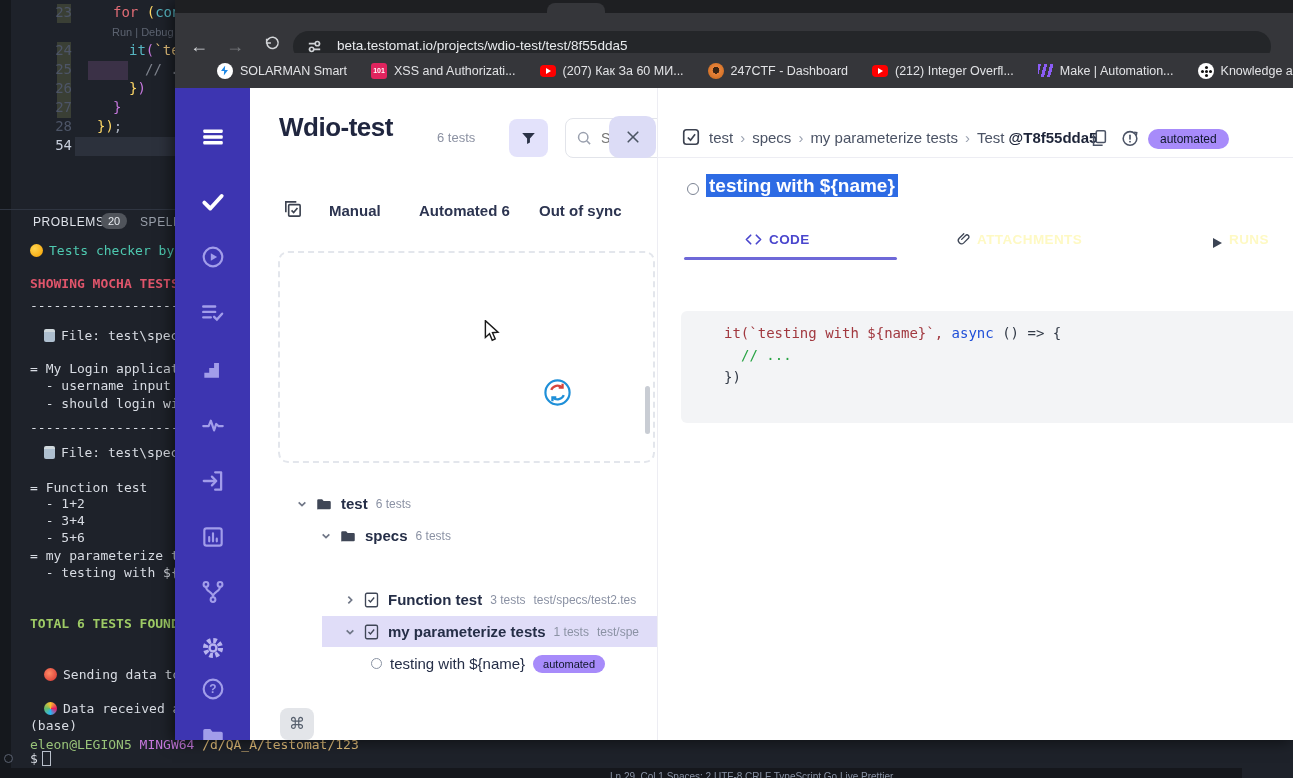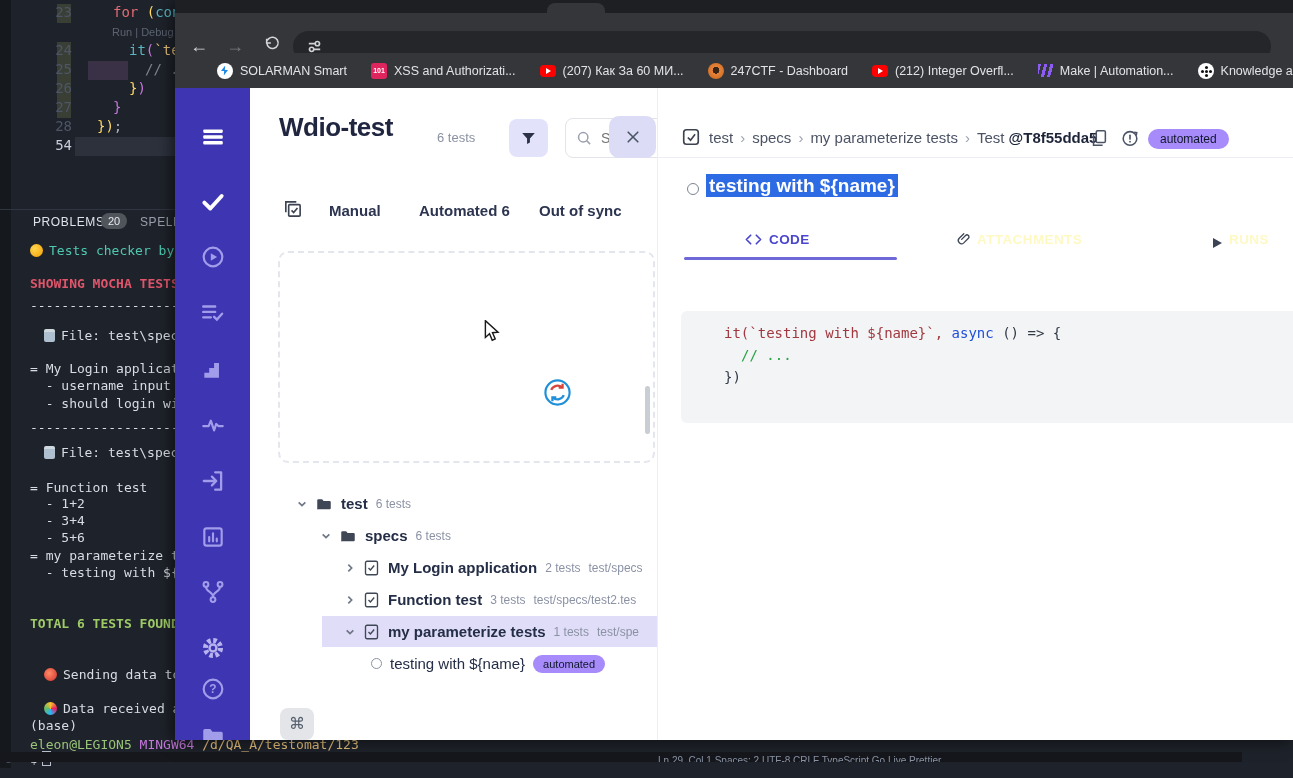--- a/index.html
+++ b/index.html
@@ -25,21 +25,21 @@
   .trow { position:absolute; left:30px; font:13px "DejaVu Sans Mono", monospace; color:#d8dce3; white-space:pre; }
   .t-teal { color:#4ec9b0; } .t-red { color:#e0556b; font-weight:bold; } .t-green { color:#9ecb65; font-weight:bold; }
   .t-user{color:#98c379} .t-env{color:#c678dd} .t-path{color:#e5c07b}
   .edot { display:inline-block; width:13px; height:13px; border-radius:50%; margin-right:6px; vertical-align:-2px; }
   .e-face { background:radial-gradient(circle at 35% 35%, #ffd54f, #f59f00); }
   .e-note { border-radius:2px; background:linear-gradient(180deg,#cfd8dc 20%,#aebfcf 21%, #aebfcf); width:11px; height:13px; }
   .e-rocket { background:radial-gradient(circle at 40% 40%, #ff8a65, #d32f2f); }
   .e-party { background:conic-gradient(#fbc02d,#e91e63,#29b6f6,#66bb6a,#fbc02d); }
   .prompt-circ { position:absolute; left:4px; top:754px; width:9px; height:9px; border:1.5px solid #5a6170; border-radius:50%; }
   .cursor-box { display:inline-block; width:9px; height:15px; border:1px solid #b8bfca; vertical-align:-3px; margin-left:4px; }
-  .statusbar { position:absolute; left:0; bottom:16px; width:1242px; height:10px; background:#15171c; overflow:hidden;padding-left:48px; }
+  .statusbar { position:absolute; left:0; bottom:0; width:1242px; height:10px; background:#15171c; overflow:hidden; }
   .statusbar span { display:block; margin:3px 0 0 610px; font:10px "Liberation Sans",sans-serif; color:#8a93a5; white-space:nowrap; }
 
   
   .browser { position:absolute; left:175px; top:0; width:1118px; height:740px; background:#35363a;
              overflow:hidden; box-shadow:-3px 2px 14px rgba(0,0,0,.55); }
   .tabstrip { position:absolute; left:0; top:0; width:100%; height:13px; background:#1e1f22; }
   .tab-bottom { position:absolute; left:372px; top:3px; width:58px; height:10px; background:#35363a; border-radius:8px 8px 0 0; }
   .toolbar { position:absolute; left:0; top:13px; width:100%; height:40px; background:#35363a; }
   .navbtn { position:absolute; top:21px; width:24px; height:24px; color:#d3d5d8; font-size:18px; line-height:24px; text-align:center; }
   .urlpill { position:absolute; left:118px; top:18px; right:22px; height:31px; background:#242629; border-radius:16px; }
@@ -191,20 +191,21 @@
             <path d="M4.3 4.3v5h5" fill="none" stroke="#d3d5d8" stroke-width="1.8"></path>
             <path d="M4.6 9.3a6.6 6.6 0 1 0 1.9-4.7L4.3 6.8" fill="none" stroke="#d3d5d8" stroke-width="1.8"></path>
           </svg>
       </div>
       <div class="urlpill">
         <svg class="tune" width="19" height="19" viewBox="0 0 20 20">
             <path d="M4 7h12M4 13h12" stroke="#cfd2d6" stroke-width="1.7"></path>
             <circle cx="13" cy="7" r="2.2" fill="#242629" stroke="#cfd2d6" stroke-width="1.7"></circle>
             <circle cx="7" cy="13" r="2.2" fill="#242629" stroke="#cfd2d6" stroke-width="1.7"></circle>
           </svg>
+        <span class="urltext">beta.testomat.io/projects/wdio-test/test/8f55dda5</span>
       </div>
     </div>
 
     <div class="bmbar">
       <svg width="17" height="17" viewBox="0 0 20 20">
           <g fill="none" stroke="#aeb1b6" stroke-width="1.6">
             <rect x="3" y="3" width="5.5" height="5.5"></rect>
             <rect x="11.5" y="3" width="5.5" height="5.5"></rect>
             <rect x="3" y="11.5" width="5.5" height="5.5"></rect>
             <rect x="11.5" y="11.5" width="5.5" height="5.5"></rect>
@@ -361,32 +362,20 @@
     <div class="treerow" style="left:146px;top:520px">
       <svg class="chev" viewBox="0 0 12 12">
           <path d="M2 4l4 4 4-4" fill="none" stroke="#6f7686" stroke-width="2"></path>
         </svg>
       <svg width="18" height="18" viewBox="0 0 24 24">
           <path d="M3 19V7a1.5 1.5 0 0 1 1.5-1.5h5L11.5 8h8A1.5 1.5 0 0 1 21 9.5v8a1.5 1.5 0 0 1-1.5 1.5h-15A1.5 1.5 0 0 1 3 19z" fill="#3f4656"></path>
         </svg>
       <span class="tname">specs</span>
       <span class="tmeta">6 tests</span>
     </div>
-    <div class="treerow" style="left:170px;top:552px">
-      <svg class="chev" viewBox="0 0 12 12">
-          <path d="M4 2l4 4-4 4" fill="none" stroke="#6f7686" stroke-width="2"></path>
-        </svg>
-      <svg width="17" height="18" viewBox="0 0 22 24">
-          <rect x="3" y="3" width="16" height="18" rx="2" fill="none" stroke="#3f4656" stroke-width="1.8"></rect>
-          <path d="M7 12l2.6 2.6 5-6" fill="none" stroke="#3f4656" stroke-width="1.8"></path>
-        </svg>
-      <span class="tname">My Login application</span>
-      <span class="tmeta">2 tests</span>
-      <span class="tmeta">test/specs</span>
-    </div>
     <div class="treerow" style="left:170px;top:584px">
       <svg class="chev" viewBox="0 0 12 12">
           <path d="M4 2l4 4-4 4" fill="none" stroke="#6f7686" stroke-width="2"></path>
         </svg>
       <svg width="17" height="18" viewBox="0 0 22 24">
           <rect x="3" y="3" width="16" height="18" rx="2" fill="none" stroke="#3f4656" stroke-width="1.8"></rect>
           <path d="M7 12l2.6 2.6 5-6" fill="none" stroke="#3f4656" stroke-width="1.8"></path>
         </svg>
       <span class="tname">Function test</span>
       <span class="tmeta">3 tests</span>

